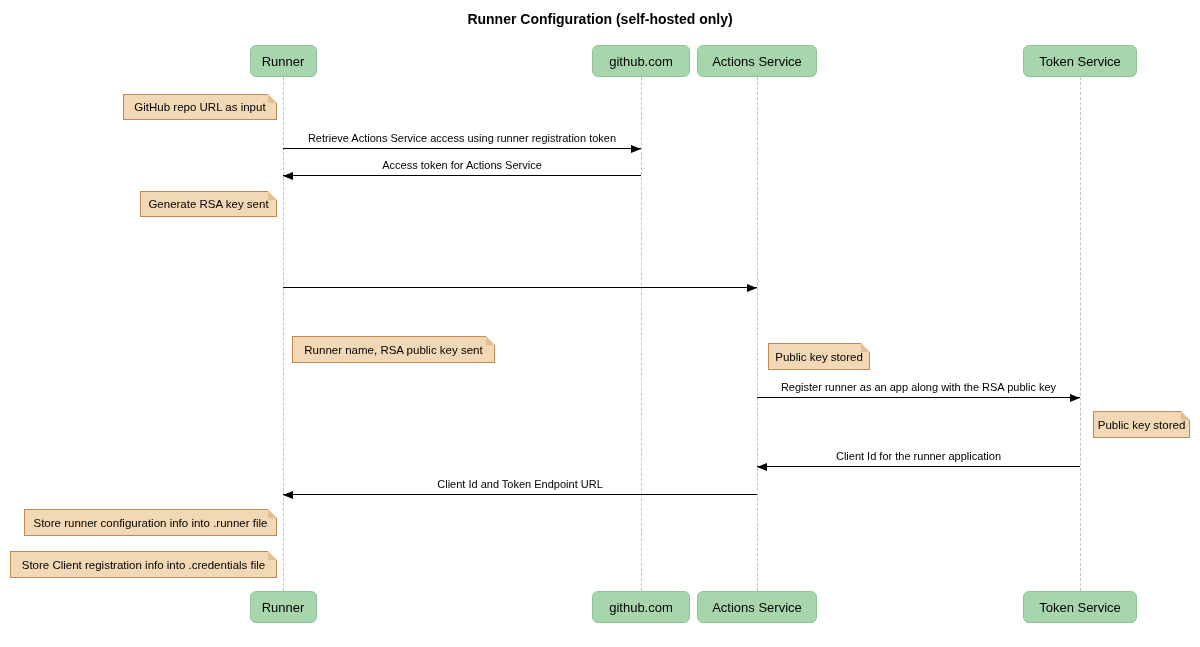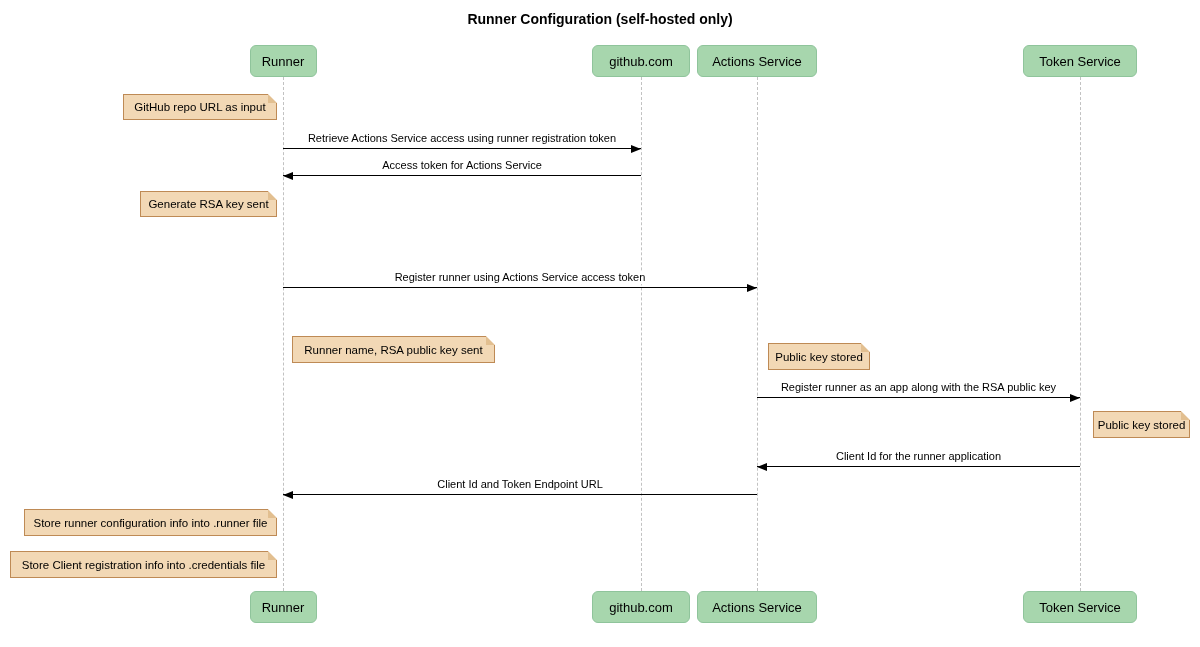--- a/index.html
+++ b/index.html
@@ -131,20 +131,19 @@
     <div class="note" style="left: 292px; top: 300px; width: 203px; height: 27px; margin-top: 36px;">Runner name, RSA public key sent</div>
     <div class="note" style="left: 768px; top: 343px; width: 102px; height: 27px;">Public key stored</div>
     <div class="note" style="left: 1093px; top: 411px; width: 97px; height: 27px;">Public key stored</div>
     <div class="note" style="left: 24px; top: 509px; width: 253px; height: 27px;">Store runner configuration info into .runner file</div>
     <div class="note" style="left: 10px; top: 551px; width: 267px; height: 27px;">Store Client registration info into .credentials file</div>
     <div class="msg-line dir-right" style="left: 283px; top: 148px; width: 358px;"></div>
     <div class="msg-label" style="left: 462px; top: 132px;">Retrieve Actions Service access using runner registration token</div>
     <div class="msg-line dir-left" style="left: 283px; top: 175px; width: 358px;"></div>
     <div class="msg-label" style="left: 462px; top: 159px;">Access token for Actions Service</div>
     <div class="msg-line dir-right" style="left: 283px; top: 287px; width: 474px;"></div>
-    <div class="msg-label" style="left: 520px; top: 271px;">Register runner using Actions Service access token</div>
     <div class="msg-line dir-right" style="left: 757px; top: 397px; width: 323px;"></div>
     <div class="msg-label" style="left: 918.5px; top: 381px;">Register runner as an app along with the RSA public key</div>
     <div class="msg-line dir-left" style="left: 757px; top: 466px; width: 323px;"></div>
     <div class="msg-label" style="left: 918.5px; top: 450px;">Client Id for the runner application</div>
     <div class="msg-line dir-left" style="left: 283px; top: 494px; width: 474px;"></div>
     <div class="msg-label" style="left: 520px; top: 478px;">Client Id and Token Endpoint URL</div>
   </div>
 
 </body></html>

